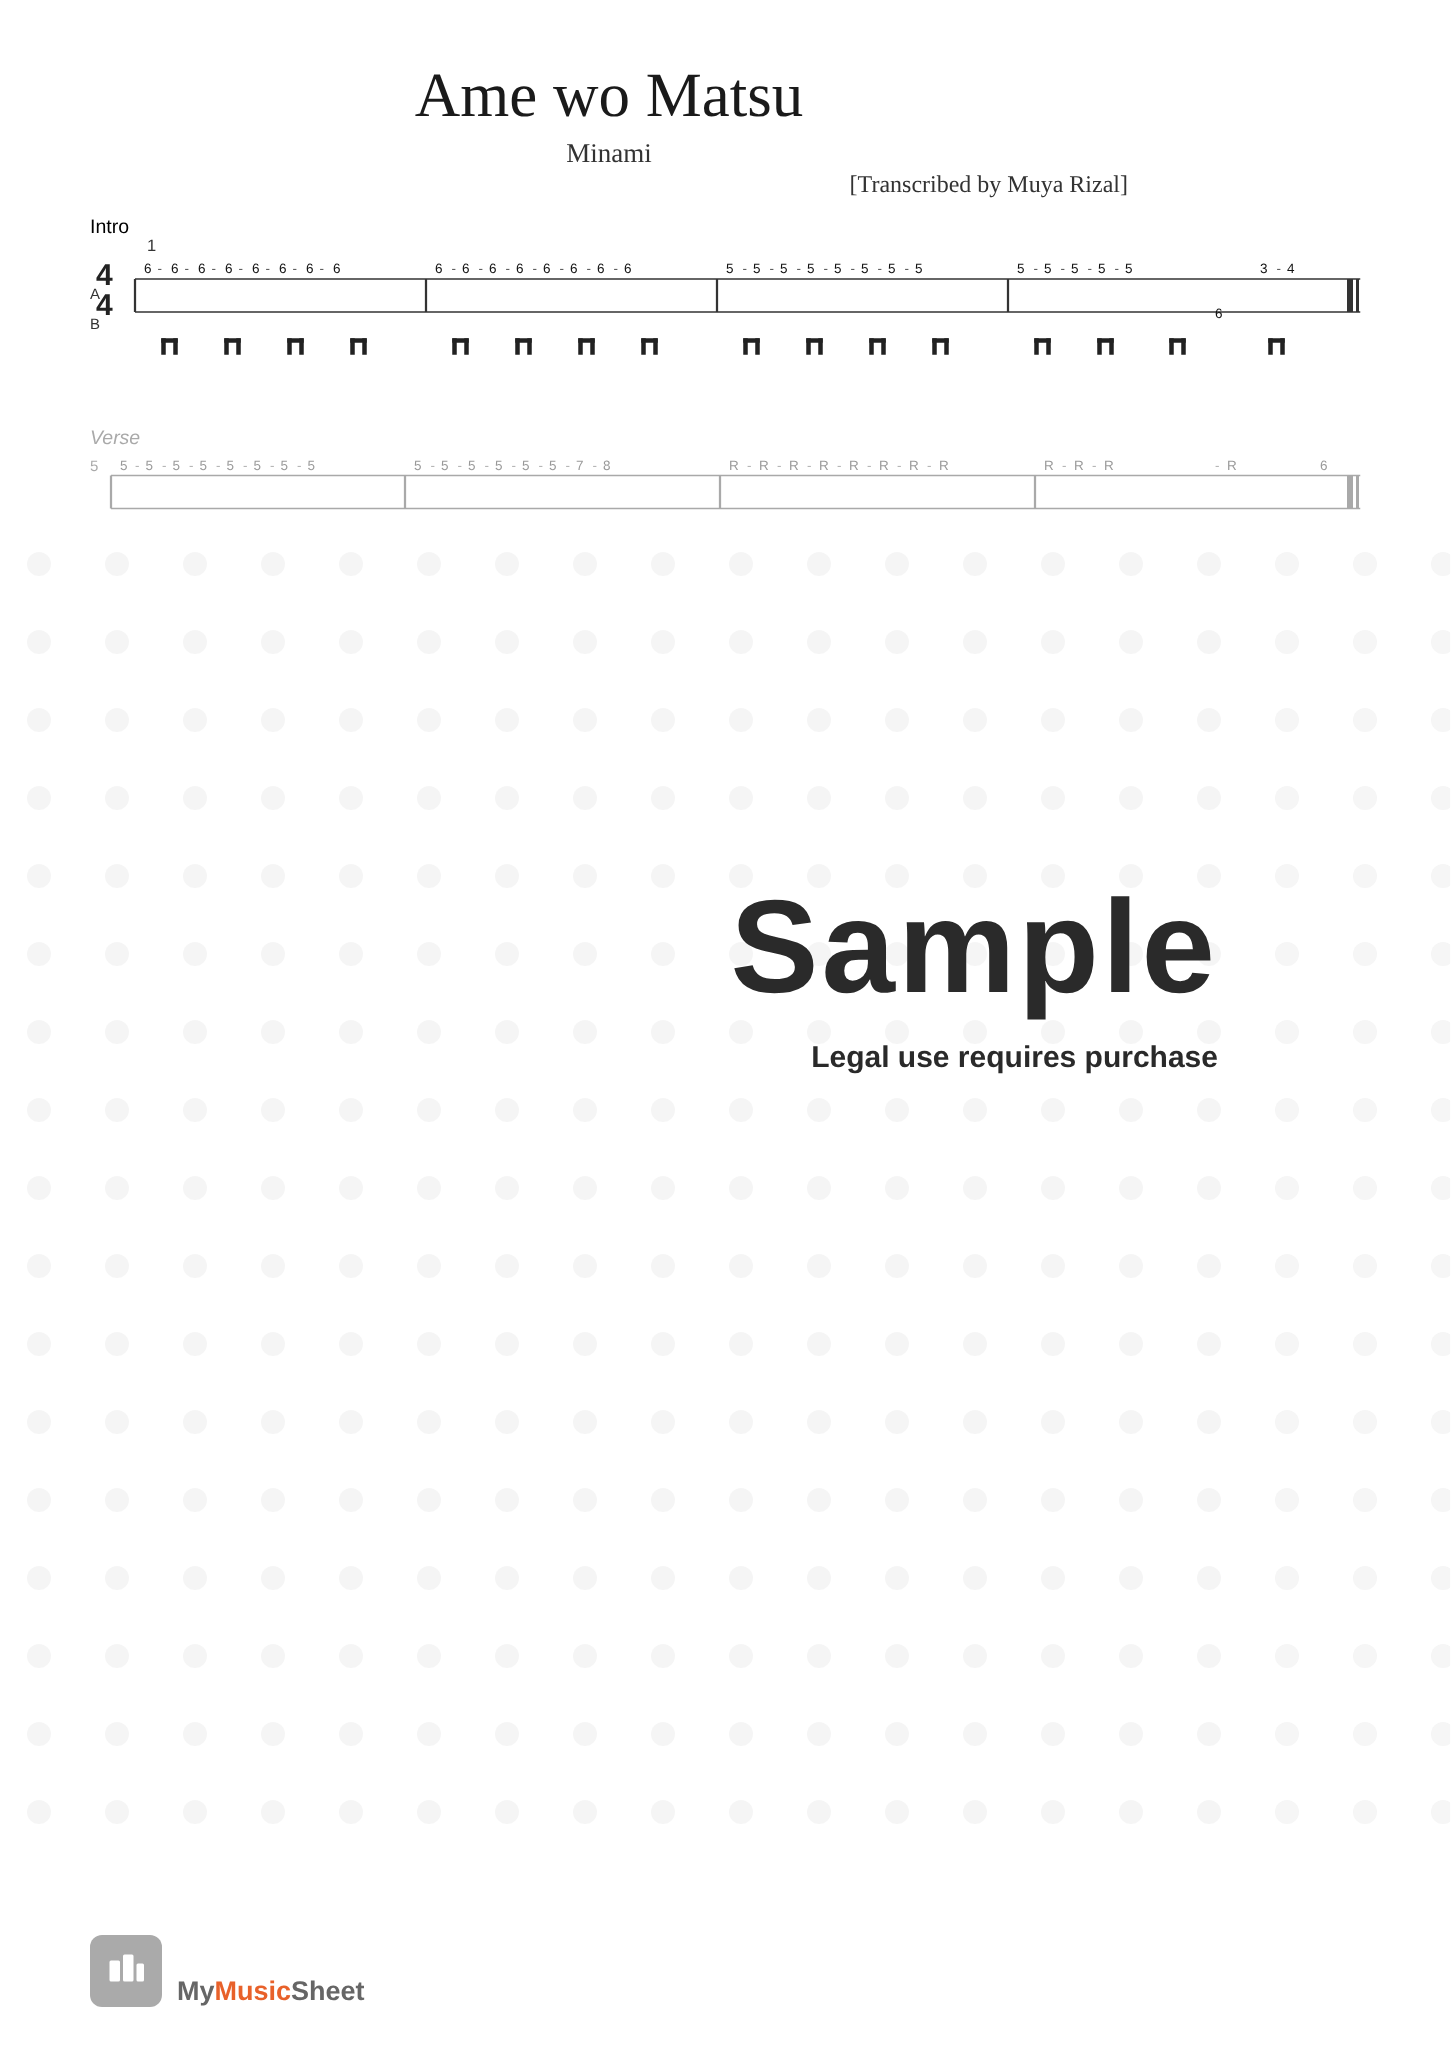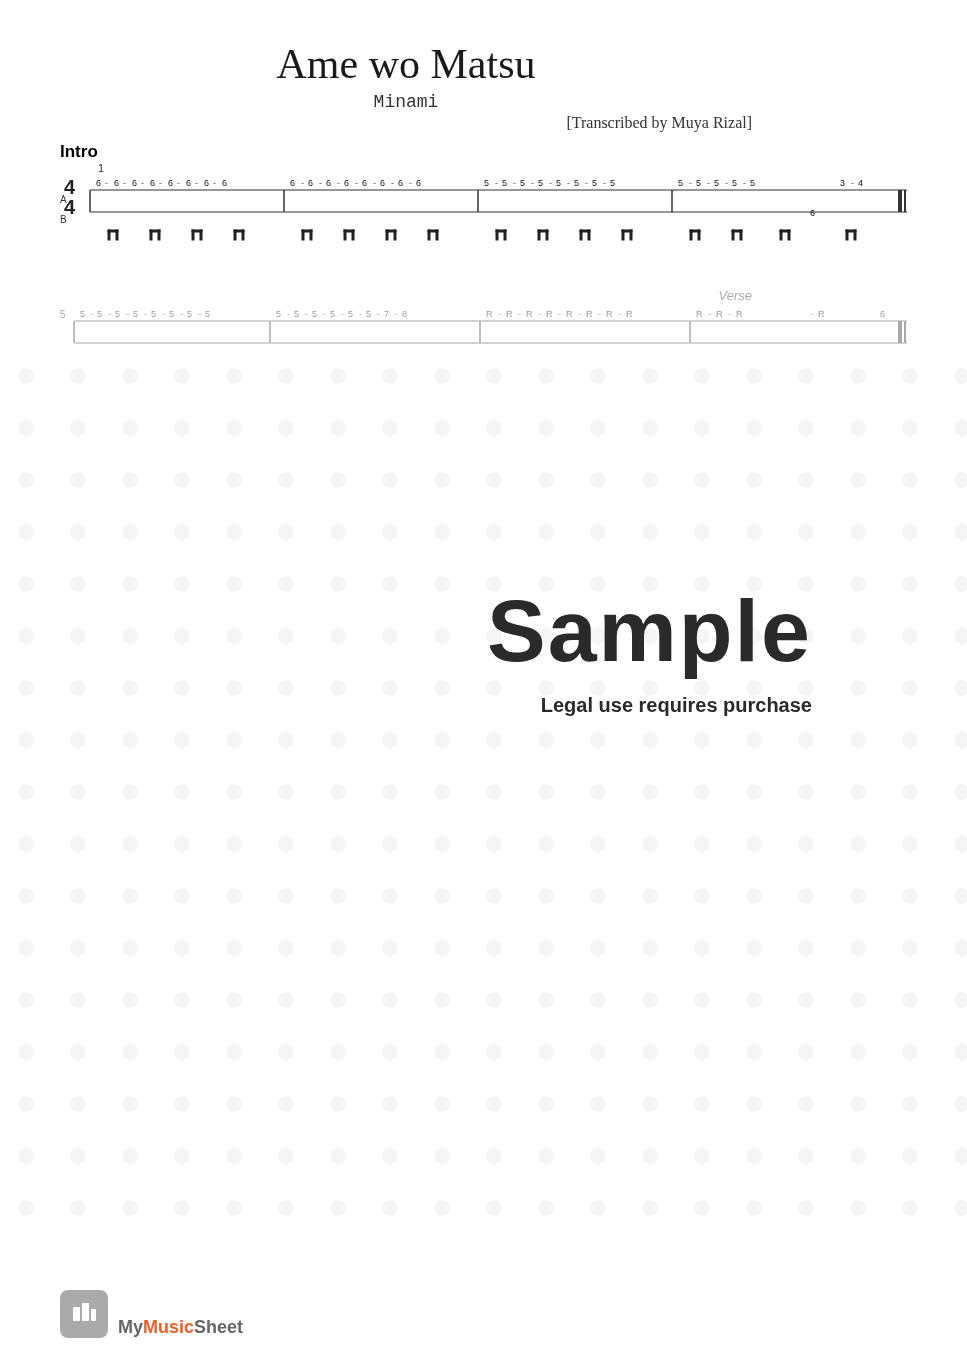--- a/index.html
+++ b/index.html
@@ -30,21 +30,20 @@
       font-weight: normal;
       font-family: Georgia, serif;
       color: #1a1a1a;
       margin-bottom: 4px;
     }
 
     .artist-name {
       font-size: 18px;
       color: #333;
       margin-bottom: 2px;
-      font-family: Liberation Mono, monospace;
     }
 
     .transcriber {
       font-size: 16px;
       color: #333;
       text-align: right;
     }
 
     .tempo-section {
       display: flex;
@@ -60,22 +59,22 @@
       margin-right: 8px;
       font-family: Arial, sans-serif;
     }
 
     .tempo-note {
       font-size: 14px;
       font-family: Arial, sans-serif;
     }
 
     .section-label {
-      font-size: 17px;
-      font-weight: bold;
+      font-size: 13px;
+      font-weight: normal;
       font-family: Arial, sans-serif;
       margin-bottom: 12px;
     }
 
     .tab-container {
       margin-top: 2px;
       position: relative;
     }
 
     .measure-number {
@@ -112,21 +111,21 @@
       margin-top: 12px;
     }
 
     
     .verse-section {
       margin-top: 30px;
       opacity: 0.5;
     }
 
     .verse-label-right {
-      text-align: right;
+      text-align: left;
       font-size: 13px;
       font-family: Arial, sans-serif;
       font-style: italic;
       color: #555;
       margin-bottom: 2px;
     }
 
     
     .logo-section {
       position: absolute;

